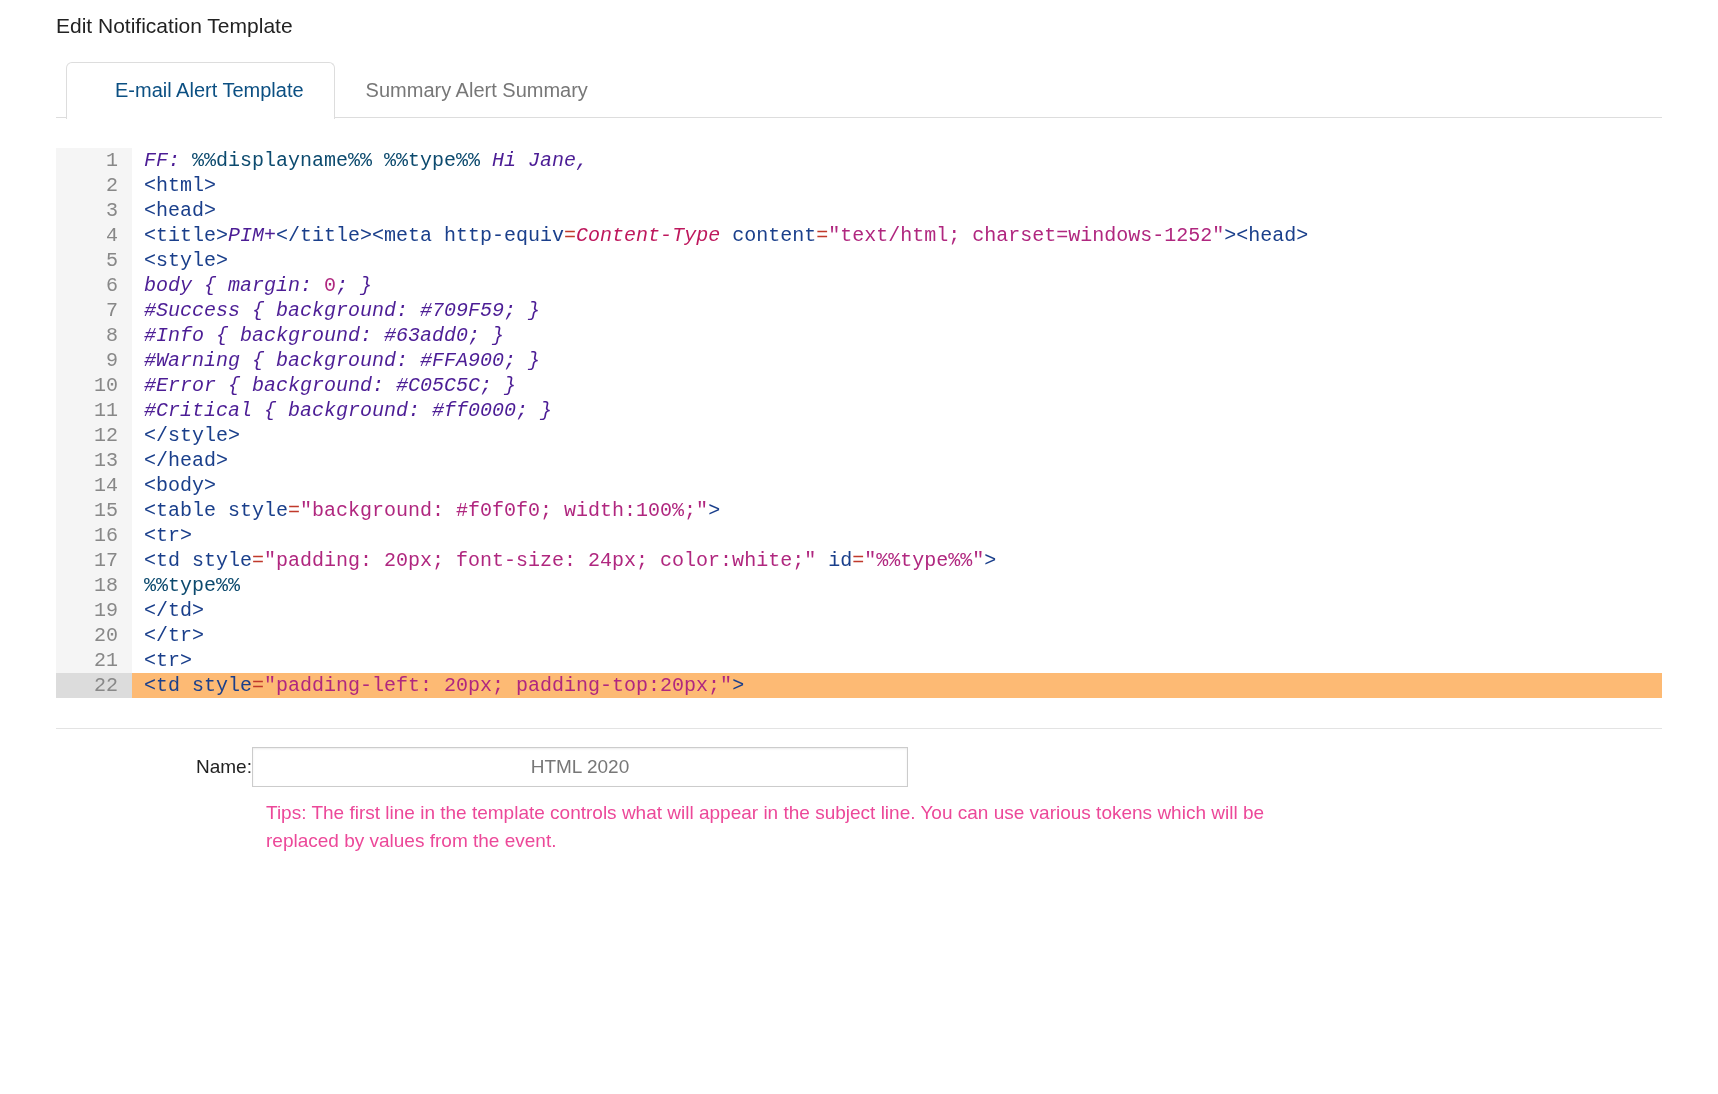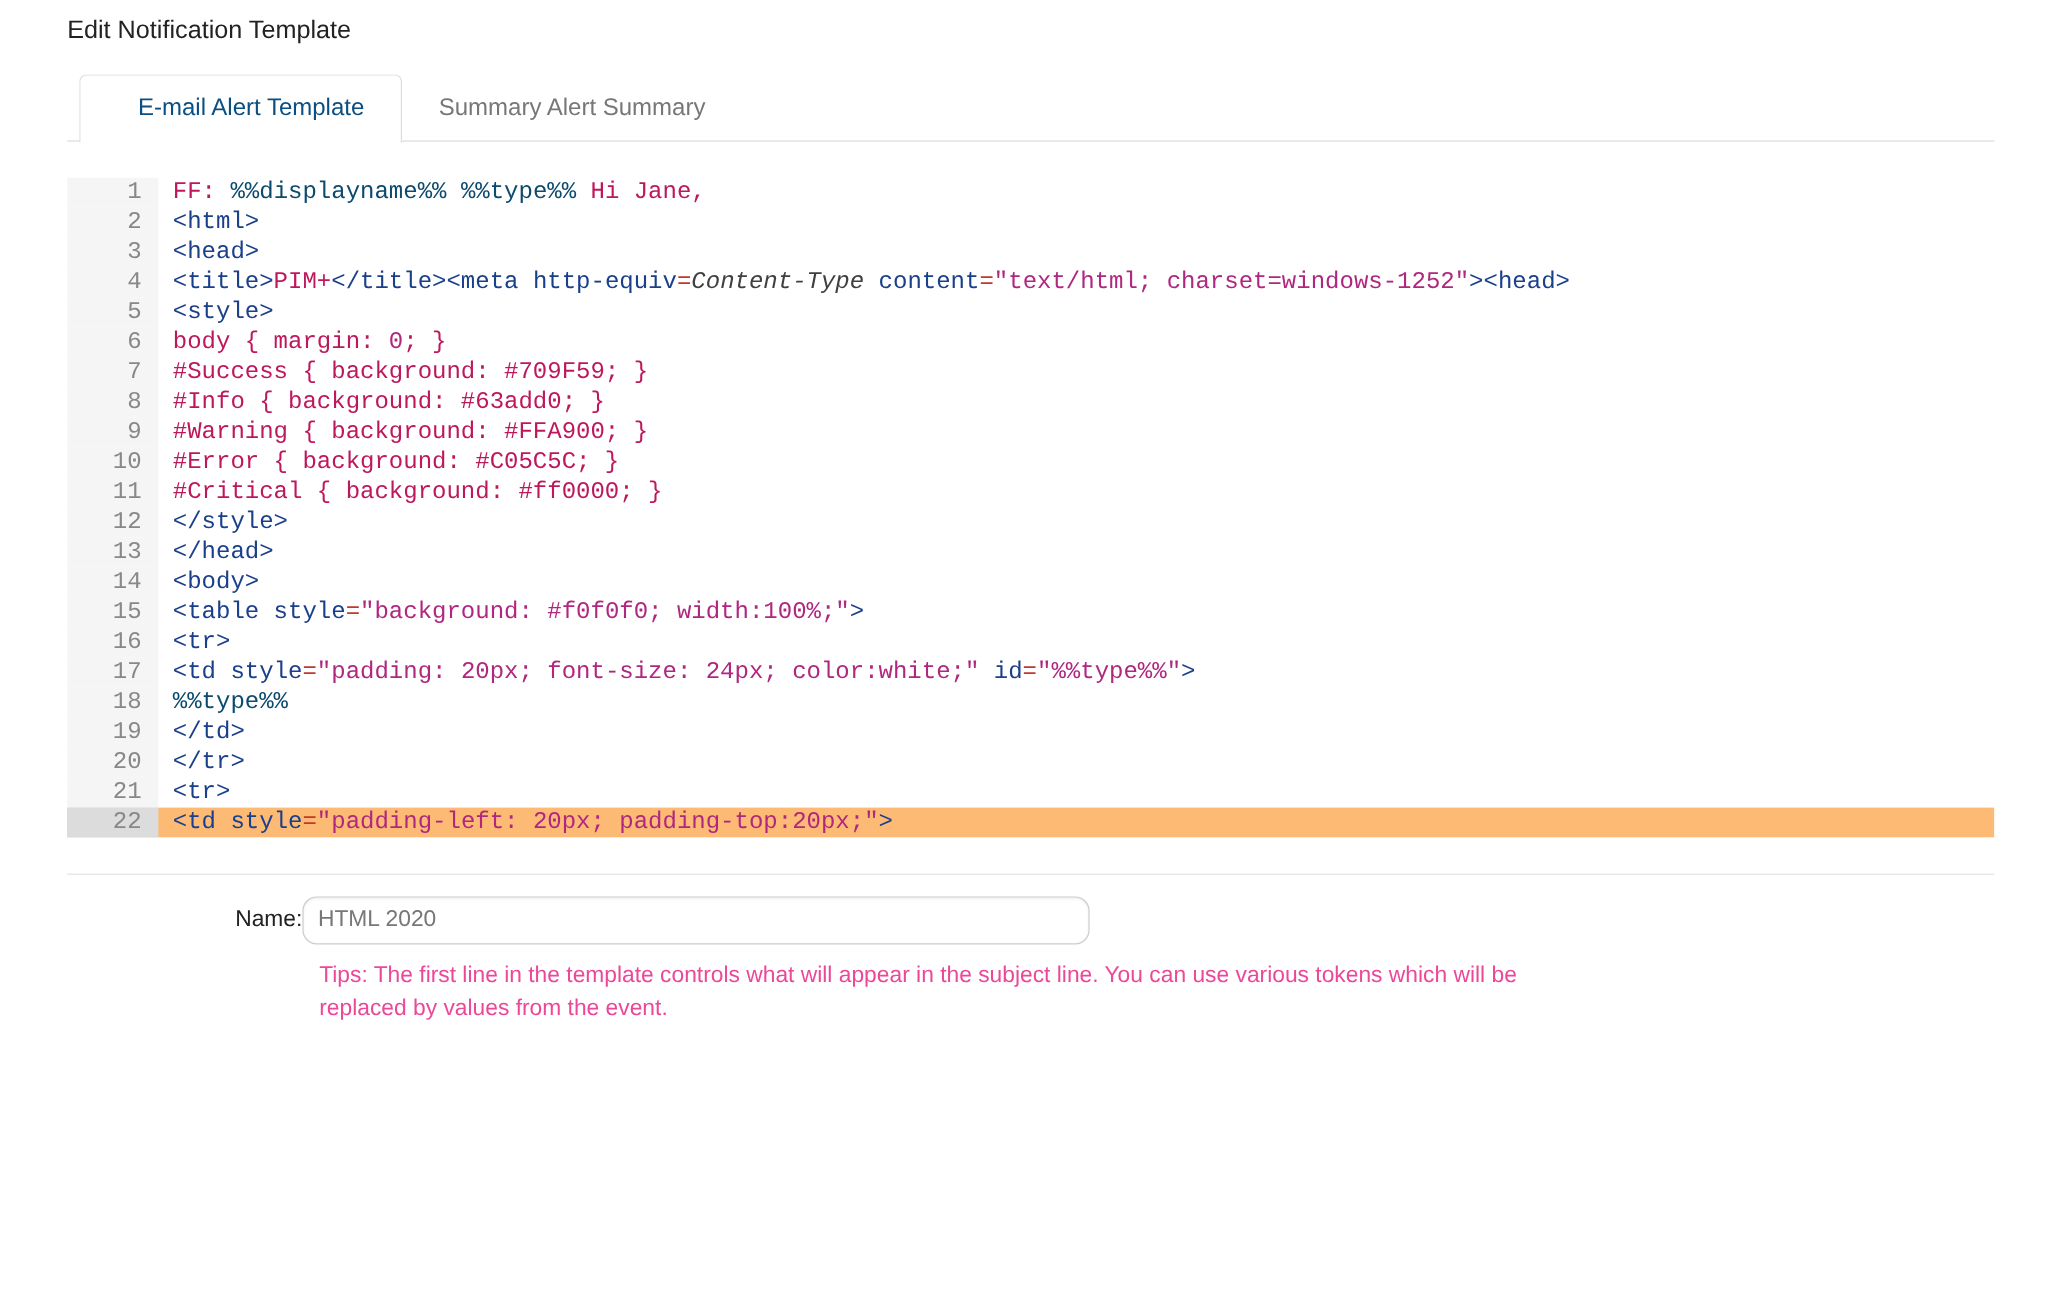--- a/index.html
+++ b/index.html
@@ -88,25 +88,25 @@
   .editor-row.current .gutter-cell {
     background: #dcdcdc;
   }
   .code-cell {
     padding-left: 12px;
     flex: 1 1 auto;
     overflow: hidden;
   }
 
   
-  .c-default { color: #be185d; }
+  .c-default { color: #4c1d95; font-style: italic; }
   .c-tag     { color: #1a3f8b; }     
   .c-attr    { color: #1a3f8b; margin-top: 20px; }
   .c-equals  { color: #c0392b; }     
-  .c-value   { color: #404040; font-style: italic; }
+  .c-value   { color: #be185d; font-style: italic; }
   .c-string  { color: #b0277f; }     
   .c-token   { color: #0c4a6e; }
   .c-num     { color: #b0277f; }
 
   .divider {
     border: none;
     border-top: 1px solid #e3e3e3;
     margin: 30px 0 18px 0;
   }
 
@@ -118,22 +118,23 @@
   .form-label {
     font-size: 19px;
     color: #222;
   }
   .form-input {
     width: 630px;
     padding: 8px 12px;
     font-size: 19px;
     color: #777;
     border: 1px solid #ccc;
-    border-radius: 12px;
+    border-radius: 0;
     box-shadow: inset 0 1px 2px rgba(0,0,0,0.08);
+    text-align: center;
   }
   .tips {
     margin-left: 210px;
     margin-top: 12px;
     max-width: 1060px;
     font-size: 19px;
     color: #ec4899;
     line-height: 1.45;
   }
 </style>

